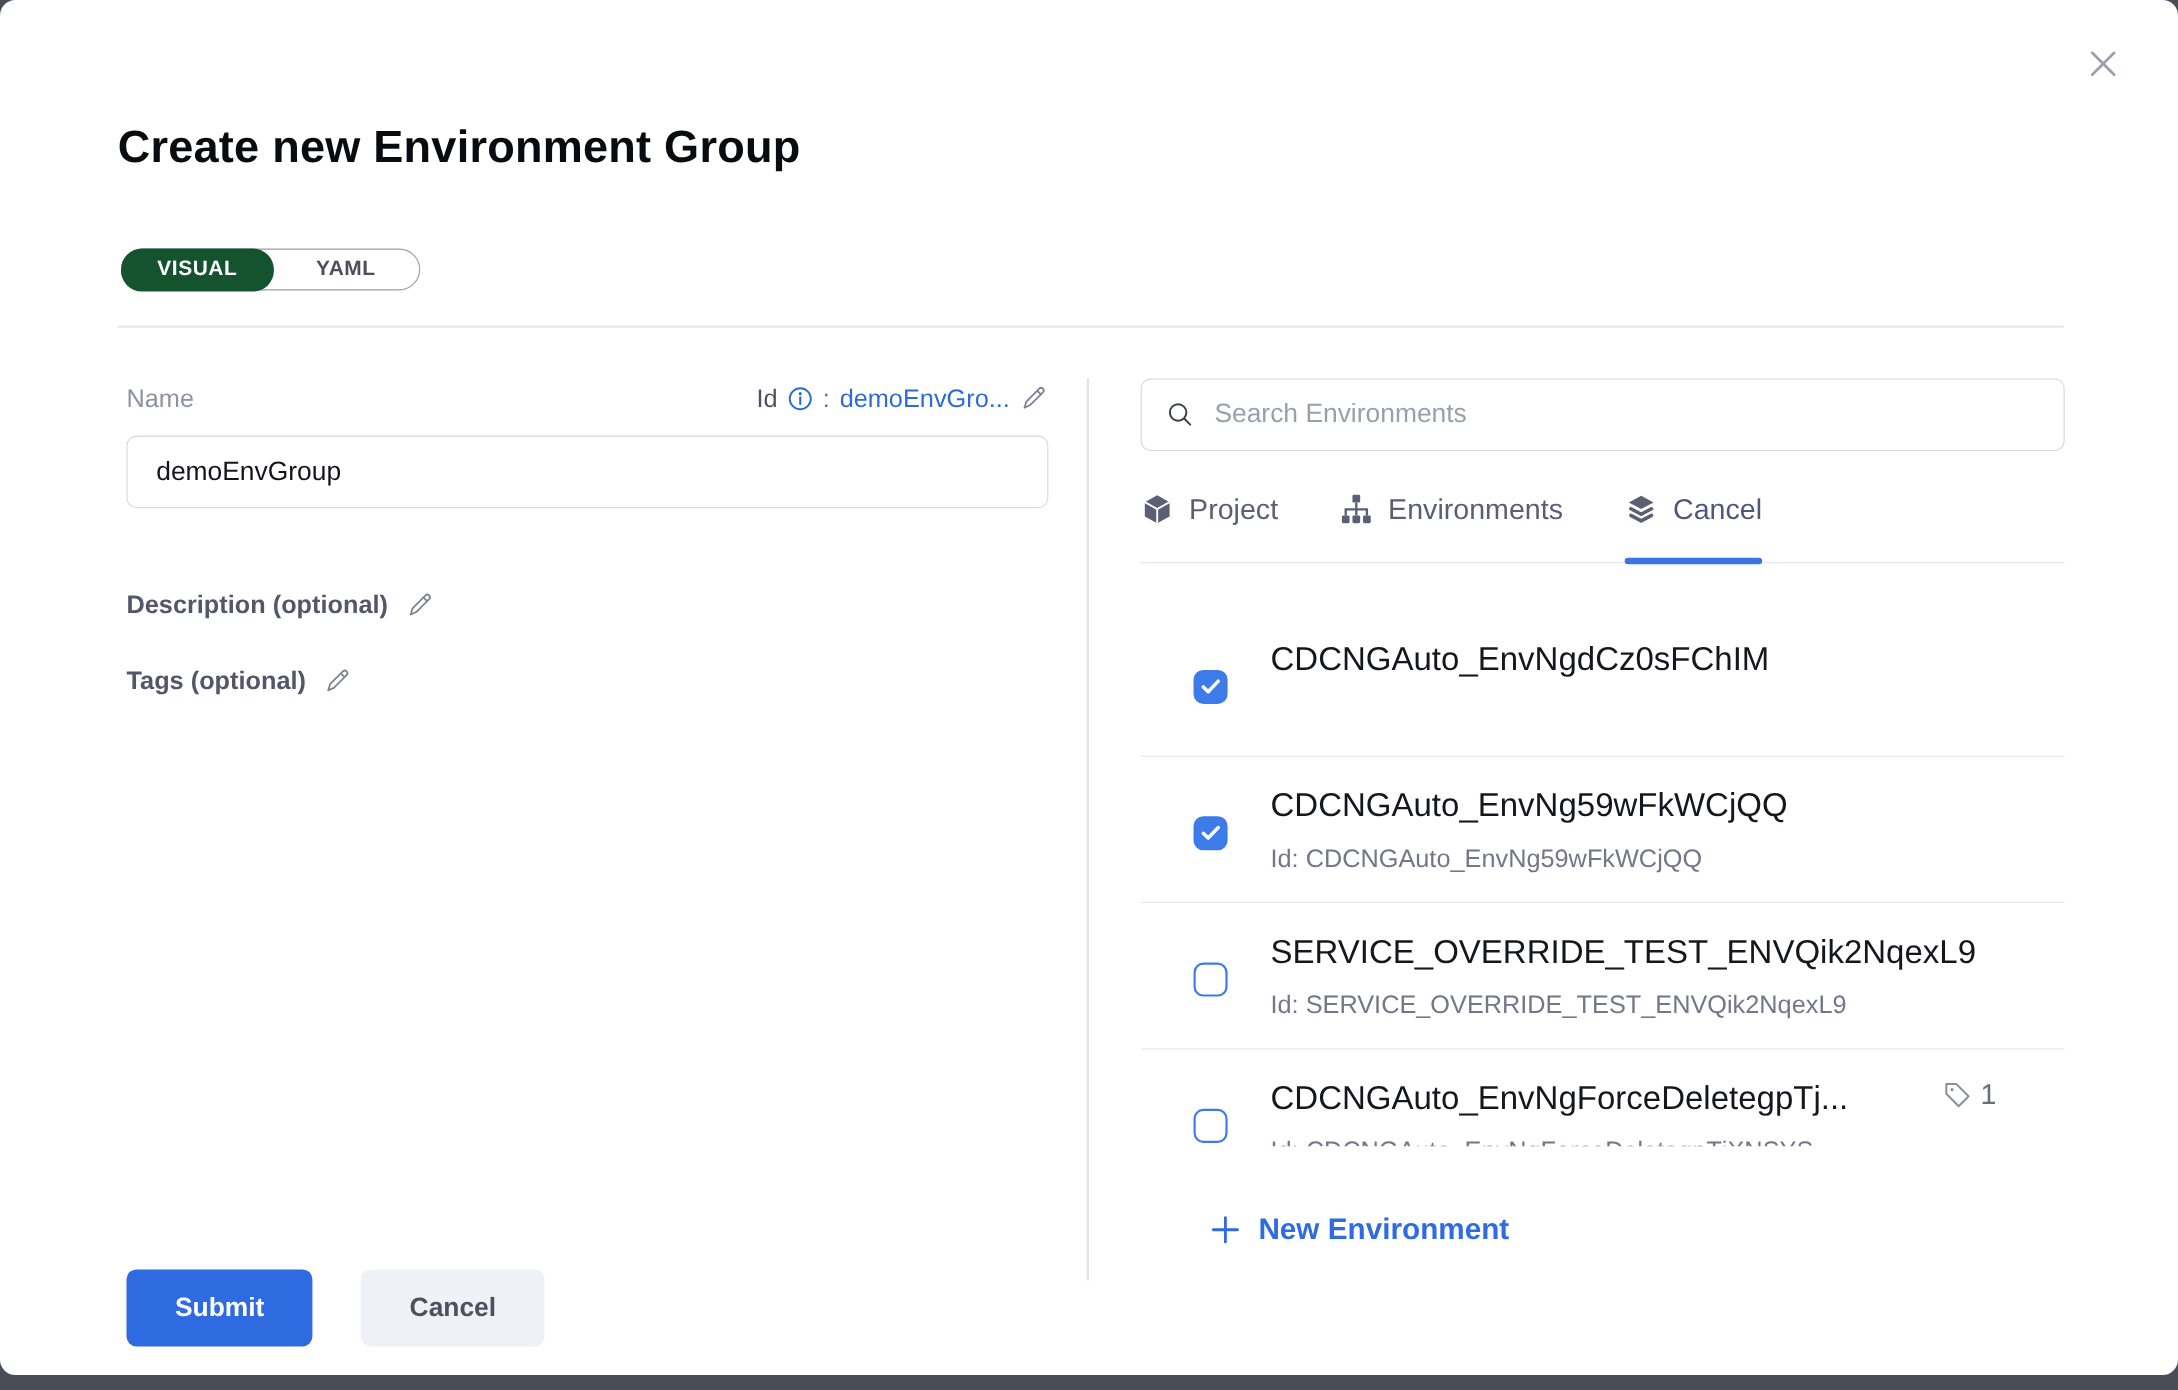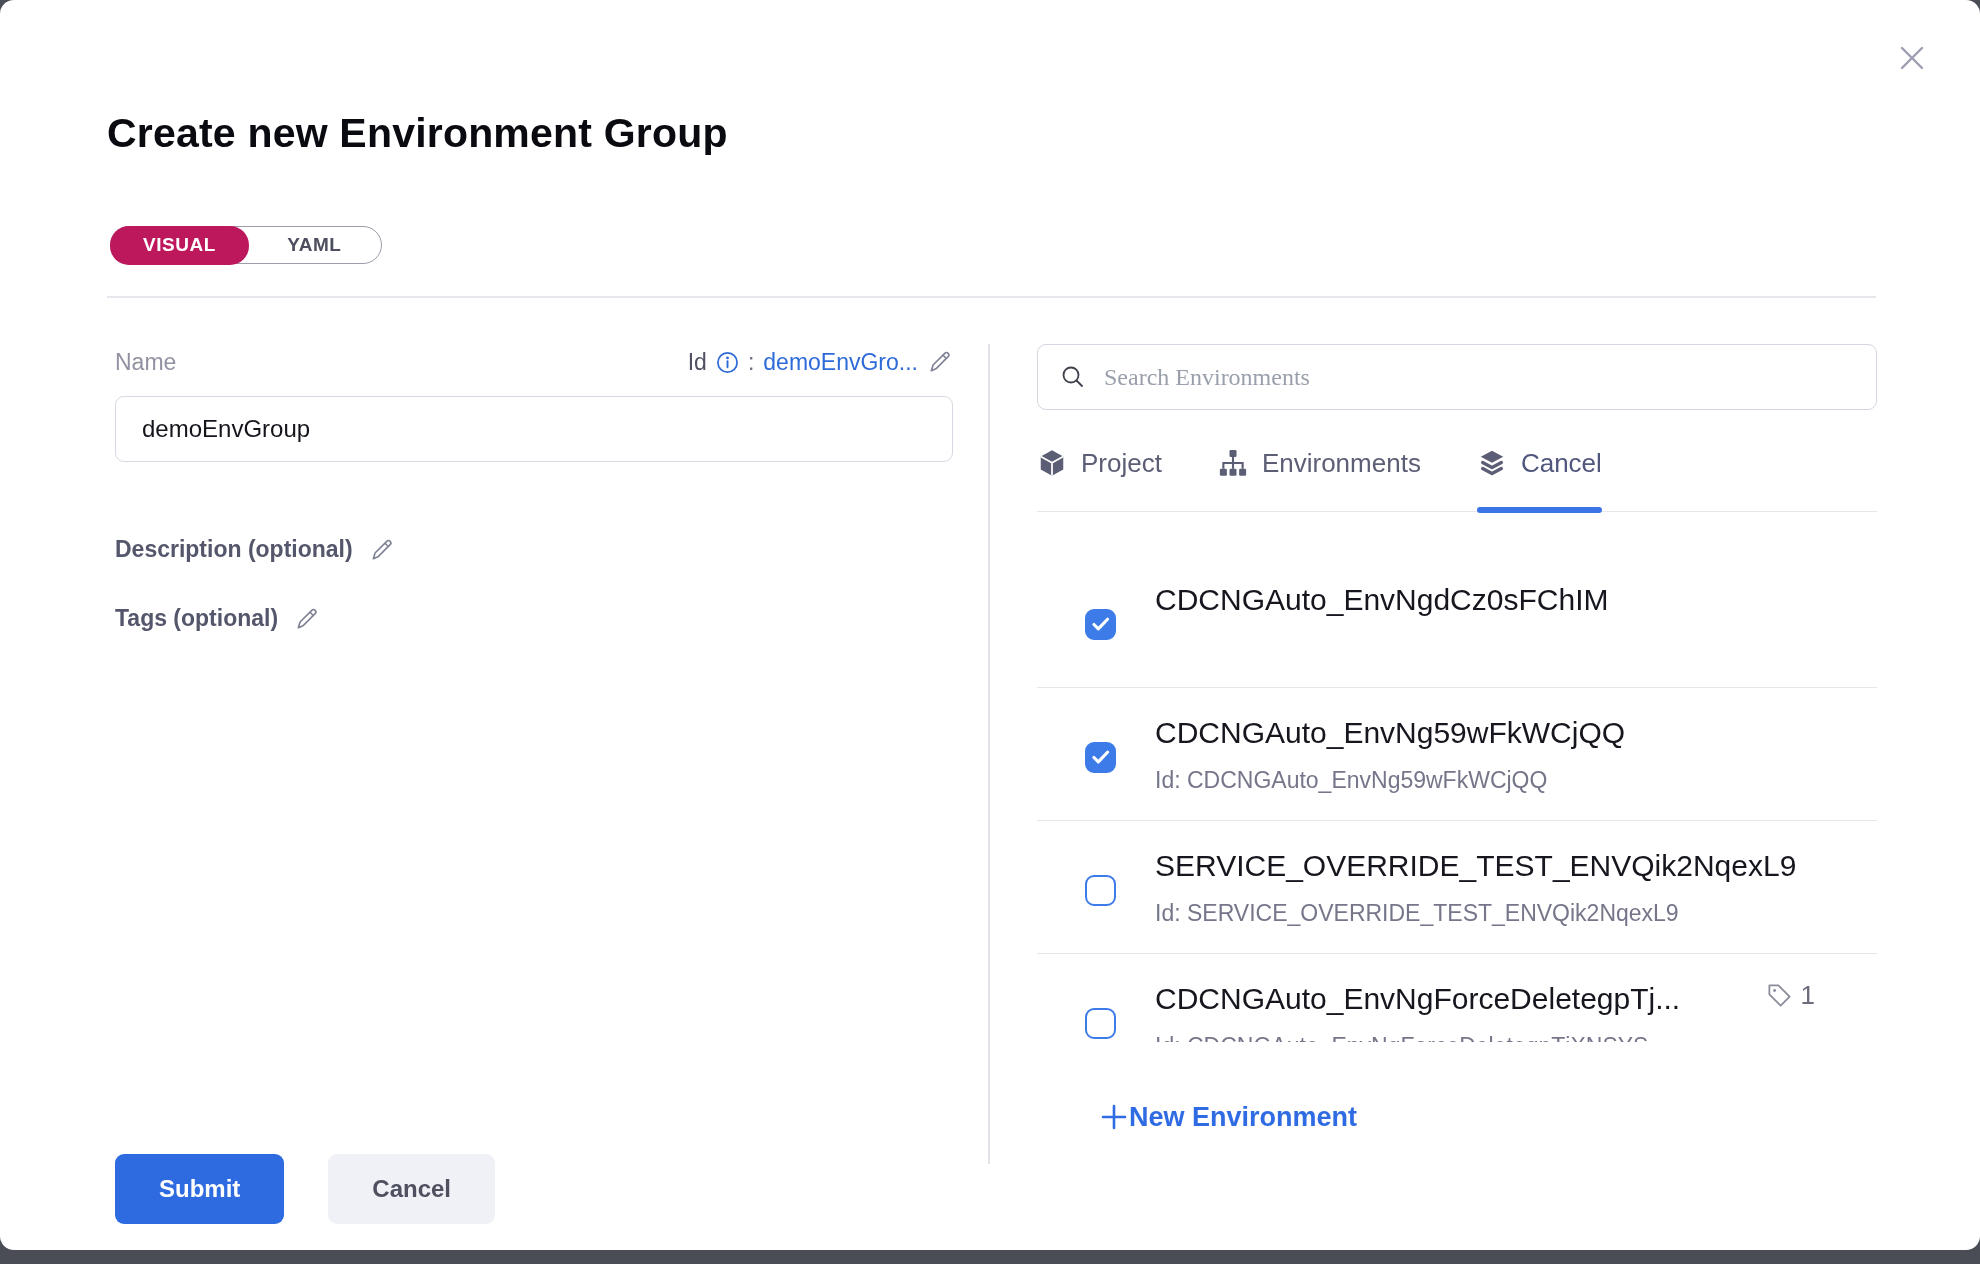--- a/index.html
+++ b/index.html
@@ -15,21 +15,21 @@
   }
   
   .close-btn { position: absolute; top: 36px; right: 46px; width: 44px; height: 44px;
     display: flex; align-items: center; justify-content: center; cursor: pointer; background: none; border: none; }
   .page-title { position: absolute; left: 107px; top: 110px; font-size: 41px; font-weight: 700; color: #0a0b10; letter-spacing: 0.2px; }
   
   .mode-toggle { position: absolute; left: 110px; top: 226px; height: 38px; width: 272px;
     border: 1.5px solid #9b9da9; border-radius: 19px; background: #ffffff; display: flex; }
   .mode-seg { flex: 1; display: flex; align-items: center; justify-content: center;
     font-size: 19px; font-weight: 700; letter-spacing: 0.5px; color: #4d4f5e; cursor: pointer; border-radius: 19px; }
-  .mode-seg.active { background: #be185d; color: #ffffff; margin: -1.5px; flex: 1.05; }
+  .mode-seg.active { background: #14532d; color: #ffffff; margin: -1.5px; flex: 1.05; }
   .divider-h { position: absolute; left: 107px; right: 104px; top: 296px; height: 1.5px; background: #e6e6ed; }
   .divider-v { position: absolute; left: 988px; top: 344px; height: 820px; width: 1.5px; background: #e2e2ea; }
   
   .left-col { position: absolute; left: 115px; top: 344px; width: 838px; }
   .name-row { display: flex; justify-content: space-between; align-items: center; height: 36px; text-align: right; }
   .field-label { font-size: 23px; color: #9192a1; }
   .id-block { display: flex; align-items: center; gap: 9px; }
   .id-label { font-size: 23px; color: #4f5162; }
   .id-colon { font-size: 23px; color: #6e7080; }
   .id-value { font-size: 23px; color: #2e6bd8; cursor: pointer; }
@@ -43,21 +43,21 @@
   
   .footer-actions { position: absolute; left: 115px; top: 1154px; display: flex; gap: 44px; }
   .btn { border: none; border-radius: 9px; font-size: 24px; font-weight: 700; cursor: pointer;
     font-family: "Liberation Sans", sans-serif; height: 70px; padding: 0 44px; }
   .btn-primary { background: #2e6be0; color: #ffffff; }
   .btn-secondary { background: #f0f1f6; color: #4e505f; }
   
   .right-col { position: absolute; left: 1037px; top: 344px; width: 840px; }
   .search-box { position: relative; width: 840px; height: 66px; }
   .search-input { width: 100%; height: 100%; border: 1.5px solid #d5d6df; border-radius: 9px;
-    font-size: 24px; color: #2a2c35; padding: 0 32px 0 66px; outline: none; font-family: Liberation Serif, serif; }
+    font-size: 24px; color: #2a2c35; padding: 0 32px 0 66px; outline: none; font-family: Liberation Sans, sans-serif; }
   .search-input::placeholder { color: #9aa0ab; }
   .search-icon { position: absolute; left: 22px; top: 19px; }
   .tabs { margin-top: 34px; height: 68px; display: flex; gap: 56px; border-bottom: 1.5px solid #e6e6ed; }
   .tab { display: flex; align-items: flex-start; gap: 14px; padding-top: 4px; position: relative; cursor: pointer; }
   .tab-label { font-size: 26px; color: #5b5e75; }
   .tab.active .tab-label { color: #50567c; }
   .tab.active::after { content: ""; position: absolute; left: 0; right: 0; bottom: -1.5px; height: 6px;
     border-radius: 3px; background: #3a74e6; }
   .env-list { height: 530px; overflow: hidden; }
   .env-row { height: 133px; border-bottom: 1.5px solid #e6e6ed; position: relative; padding: 28px 0 0 48px;
@@ -66,21 +66,21 @@
   .env-checkbox { width: 31px; height: 31px; border-radius: 9px; border: 2.5px solid #3d7ce8; background: #ffffff;
     margin-top: 26px; flex: none; cursor: pointer; display: flex; align-items: center; justify-content: center; }
   .env-checkbox.checked { background: #3d7ce8; border-color: #3d7ce8; }
   .env-checkbox svg { display: none; }
   .env-checkbox.checked svg { display: block; }
   .env-texts { margin-left: 39px; }
   .env-name { font-size: 30px; color: #15161e; }
   .env-id { font-size: 23px; color: #75768a; margin-top: 17px; }
   .tag-badge { position: absolute; right: 62px; top: 26px; display: flex; align-items: center; gap: 8px; }
   .tag-count { font-size: 26px; color: #6b6d7c; }
-  .new-env { margin-top: 60px; margin-left: 62px; display: flex; align-items: flex-start; 
+  .new-env { margin-top: 60px; margin-left: 62px; display: flex; align-items: flex-end; gap: 15px;
     background: none; border: none; cursor: pointer; }
   .new-env-label { font-size: 27px; font-weight: 700; color: #2f6be2; }
 </style>
 </head>
 <body>
 
 <div class="modal">
 
   <button class="close-btn">
     <span style="display:flex;">

